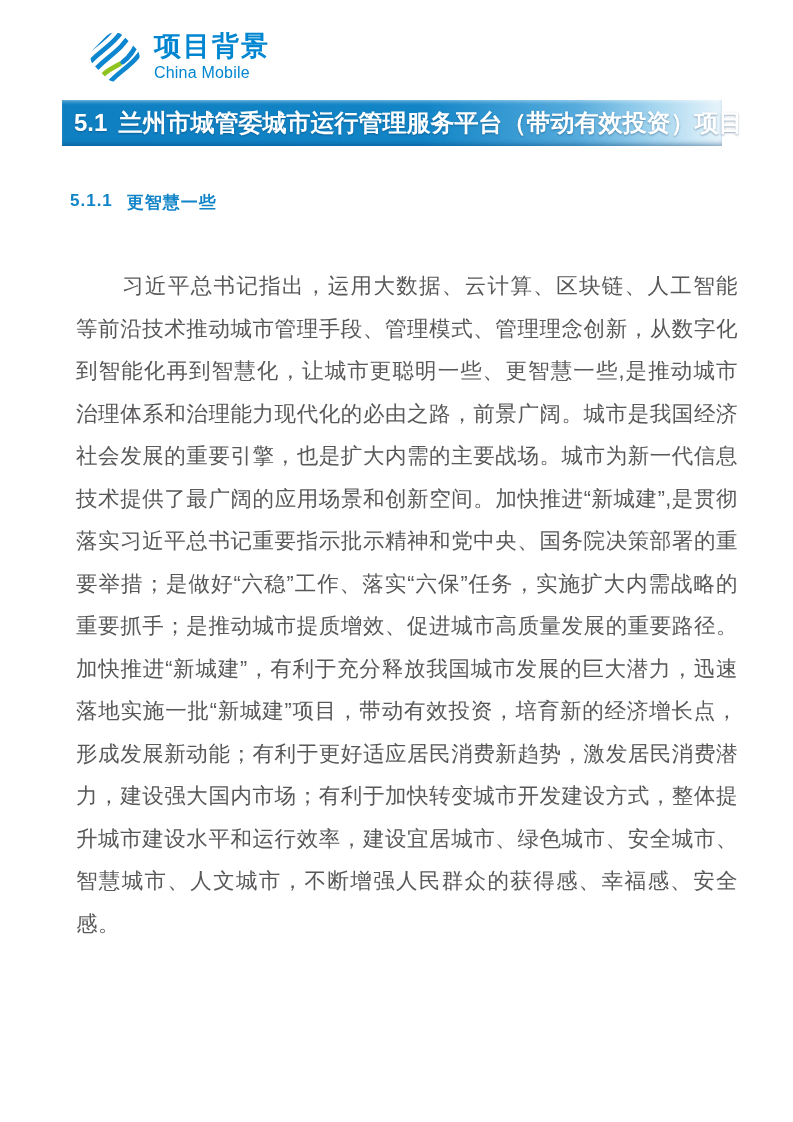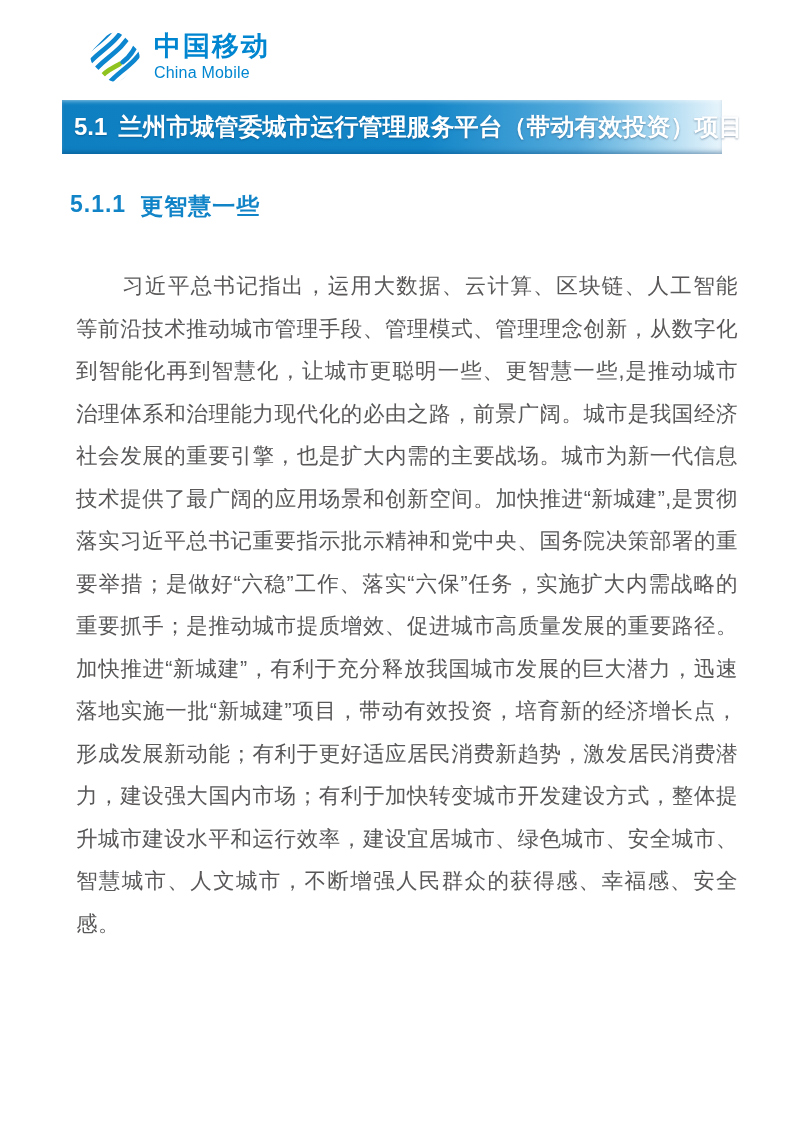--- a/index.html
+++ b/index.html
@@ -48,21 +48,21 @@
     color: #0086d0;
     letter-spacing: 0.2px;
   }
 
   
   .section-bar {
     position: absolute;
     top: 100px;
     left: 62px;
     width: 660px;
-    height: 54px;
+    height: 46px;
     display: flex;
     align-items: center;
     gap: 11px;
     padding-left: 12px;
     box-sizing: border-box;
     background: linear-gradient(90deg,
       #0e80c2 0%, #1285c7 55%, #55abdc 78%, #a6d6ef 90%, #e8f5fc 100%);
     box-shadow:
       inset 0 -4px 5px -2px rgba(0, 60, 110, 0.45),
       inset 0 3px 4px -2px rgba(255, 255, 255, 0.55);
@@ -78,21 +78,21 @@
 
   
   .subsection {
     position: absolute;
     top: 191px;
     left: 70px;
     margin: 0;
     display: flex;
     gap: 14px;
     color: #1184c8;
-    font-size: 23px;
+    font-size: 17px;
     font-weight: bold;
     letter-spacing: 1px;
   }
 
   
   .body-text {
     position: absolute;
     top: 252px;
     left: 63px;
     width: 662px;
@@ -134,21 +134,21 @@
           <path d="M -2 18 C 16 12, 40 24, 66 15" stroke="#0d86d0" stroke-width="5.2"></path>
           <path d="M -2 28 C 16 22, 40 34, 66 25" stroke="#0d86d0" stroke-width="5.2"></path>
           <path d="M -4 39 C 10 33, 24 40, 30 41" stroke="#8fc31f" stroke-width="5.2"></path>
           <path d="M 34 42 C 46 44, 58 40, 68 35" stroke="#0d86d0" stroke-width="5.2"></path>
           <path d="M -2 49 C 16 43, 40 55, 66 46" stroke="#0d86d0" stroke-width="5.2"></path>
           <path d="M -2 59 C 16 53, 40 65, 66 56" stroke="#0d86d0" stroke-width="5.2"></path>
         </g>
       </g>
     </svg>
     <div class="logo-text">
-      <div class="logo-zh">中国移动</div>
+      <div class="logo-zh">项目背景</div>
       <div class="logo-en">China Mobile</div>
     </div>
   </header>
 
   <div class="section-bar">
     <span class="sec-num">5.1</span>
     <span class="sec-title">兰州市城管委城市运行管理服务平台（带动有效投资）项目</span>
   </div>
 
   <h2 class="subsection">

